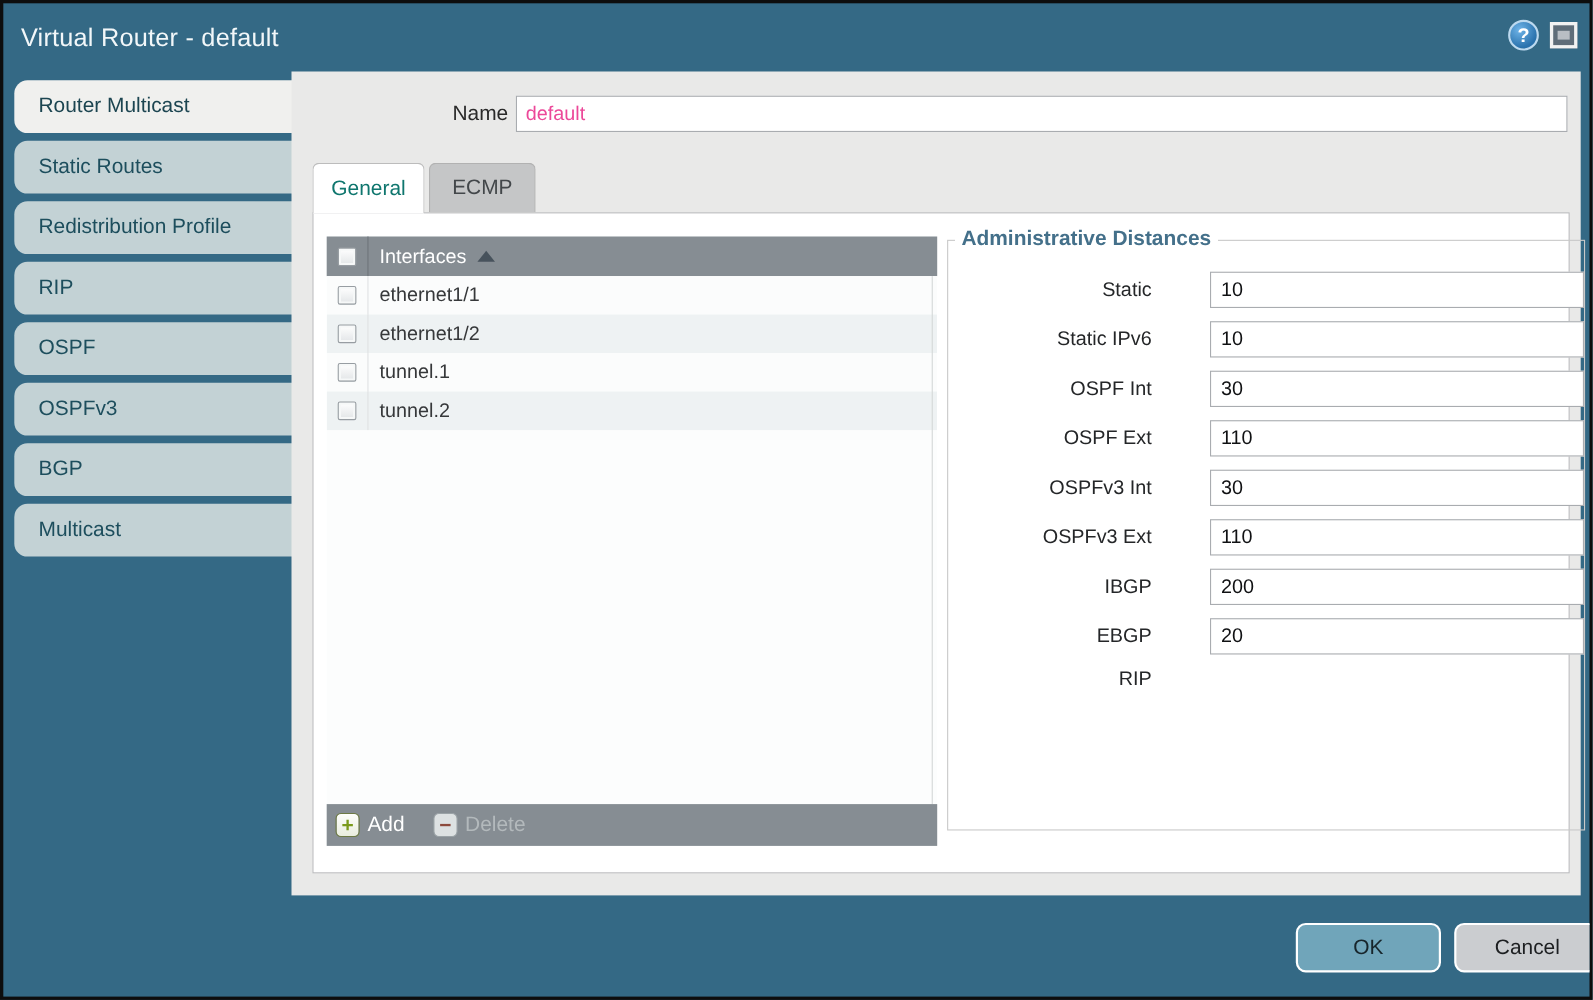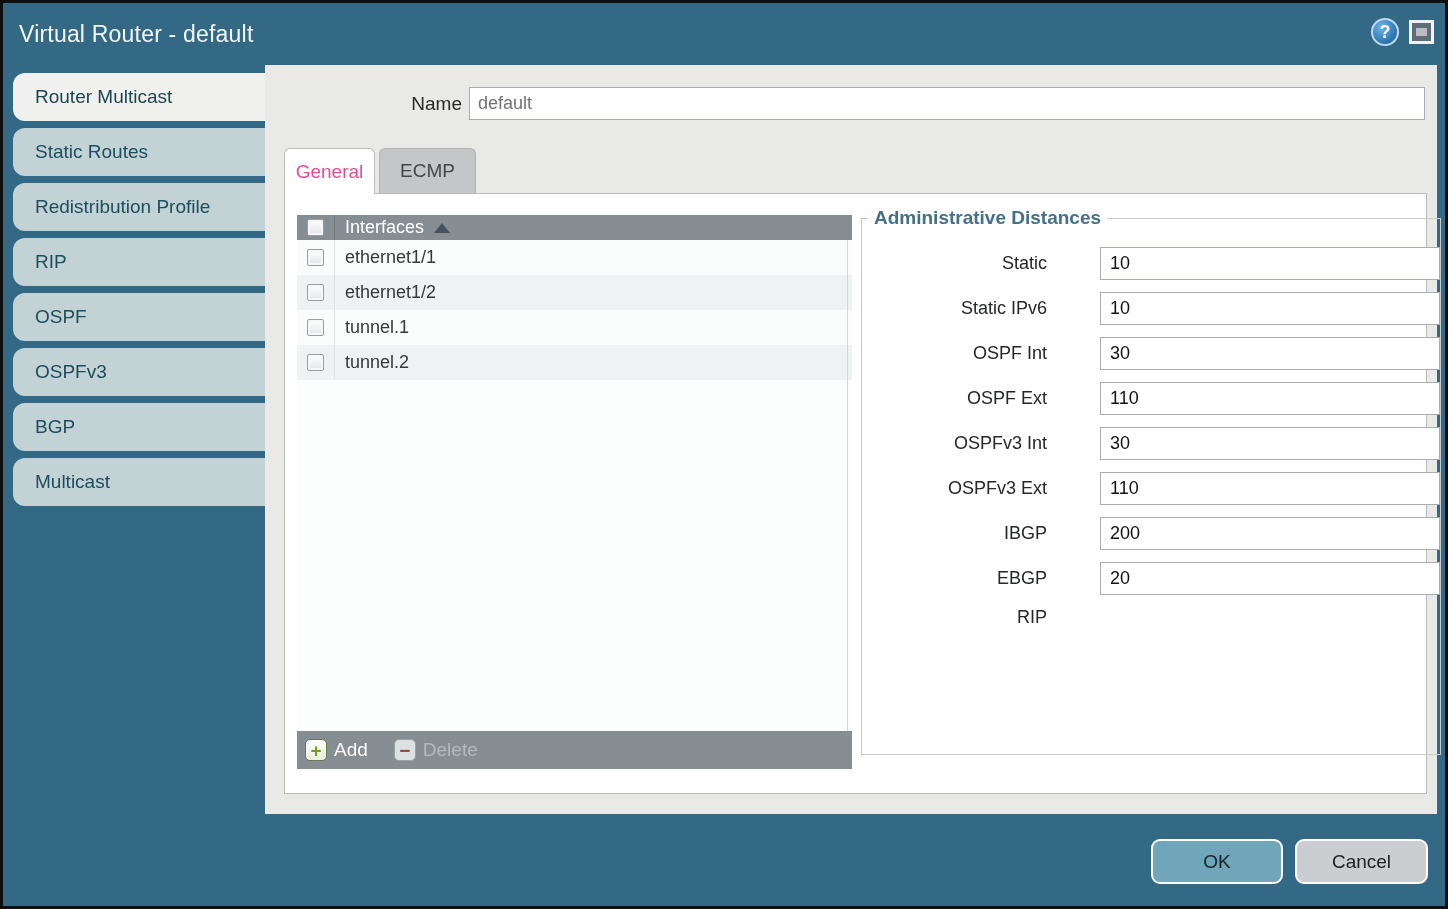--- a/index.html
+++ b/index.html
@@ -43,51 +43,51 @@
     background:#e9e9e8;
     text-decoration:underline;
   }
   .name-label {
     position:absolute; left:127px; top:28px; width:70px;
     text-align:right; font-size:19px; color:#2a2a2a;
   }
   .name-input {
     position:absolute; left:204px; top:22px; width:956px; height:33px;
     border:1px solid #a9acb0; background:#fff; font-family:"Liberation Sans",sans-serif;
-    font-size:18px; color:#737373; padding:0 8px;
+    font-size:18px; color:#ec4899; padding:0 8px;
   }
 
   
   .tabstrip { position:absolute; left:19px; top:83px; height:46px; display:flex; z-index:2; }
   .tab {
     display:flex; align-items:center; justify-content:center;
     font-size:19px; cursor:pointer; border-radius:6px 6px 0 0;
   }
   .tab.active {
-    width:91px; height:46px; background:#fff;
-    border:1px solid #bcbcbc; border-bottom:none; color:#ec4899;
+    width:102px; height:46px; background:#fff;
+    border:1px solid #bcbcbc; border-bottom:none; color:#0f766e;
   }
   .tab.inactive {
     width:97px; height:45px; margin-left:4px; background:#c5c6c7;
     border:1px solid #b2b2b2; border-bottom:none; color:#43474a;
   }
 
   
   .panel {
     position:absolute; left:19px; top:128px; width:1143px; height:601px;
     background:#fff; border:1px solid #b9babc; z-index:1;
   }
 
   
   .iface-table {
     position:absolute; left:12px; top:21px; width:555px; height:554px;
     display:flex; flex-direction:column; background:#fcfdfd;
   }
   .iface-header {
-    height:25px; background:#868d93; display:flex; align-items:center;
+    height:36px; background:#868d93; display:flex; align-items:center;
     color:#fff; font-size:18px; flex:0 0 auto;
   }
   .cb-cell {
     width:38px; display:flex; align-items:center; justify-content:center;
     align-self:stretch;
   }
   .iface-header .cb-cell { border-right:1px solid #6e757b; }
   .checkbox {
     width:17px; height:17px; border:1px solid #979da2; border-radius:2px;
     background:linear-gradient(180deg,#ffffff 0%,#e2e5e7 100%);
@@ -145,21 +145,21 @@
   }
   .admin-input {
     width:340px; height:33px; border:1px solid #a9acb0; background:#fff;
     font-family:"Liberation Sans",sans-serif; font-size:18px; color:#101113; padding:0 9px;
   }
 
   
   .btn {
     position:absolute; top:836px; height:45px; border-radius:9px;
     border:2px solid #ffffff; font-family:"Liberation Sans",sans-serif;
-    font-size:19px; cursor:pointer; color:#17252b;
+    font-size:19px; cursor:pointer; color:#17252b;margin-left:27px;
   }
   .ok-btn { left:1148px; width:132px; background:#70a5ba; }
   .cancel-btn { left:1292px; width:133px; background:#cbcdd0; color:#1d1f21; }
 </style>
 </head>
 <body>
 
 <div class="screen">
 
   <div class="titlebar">

